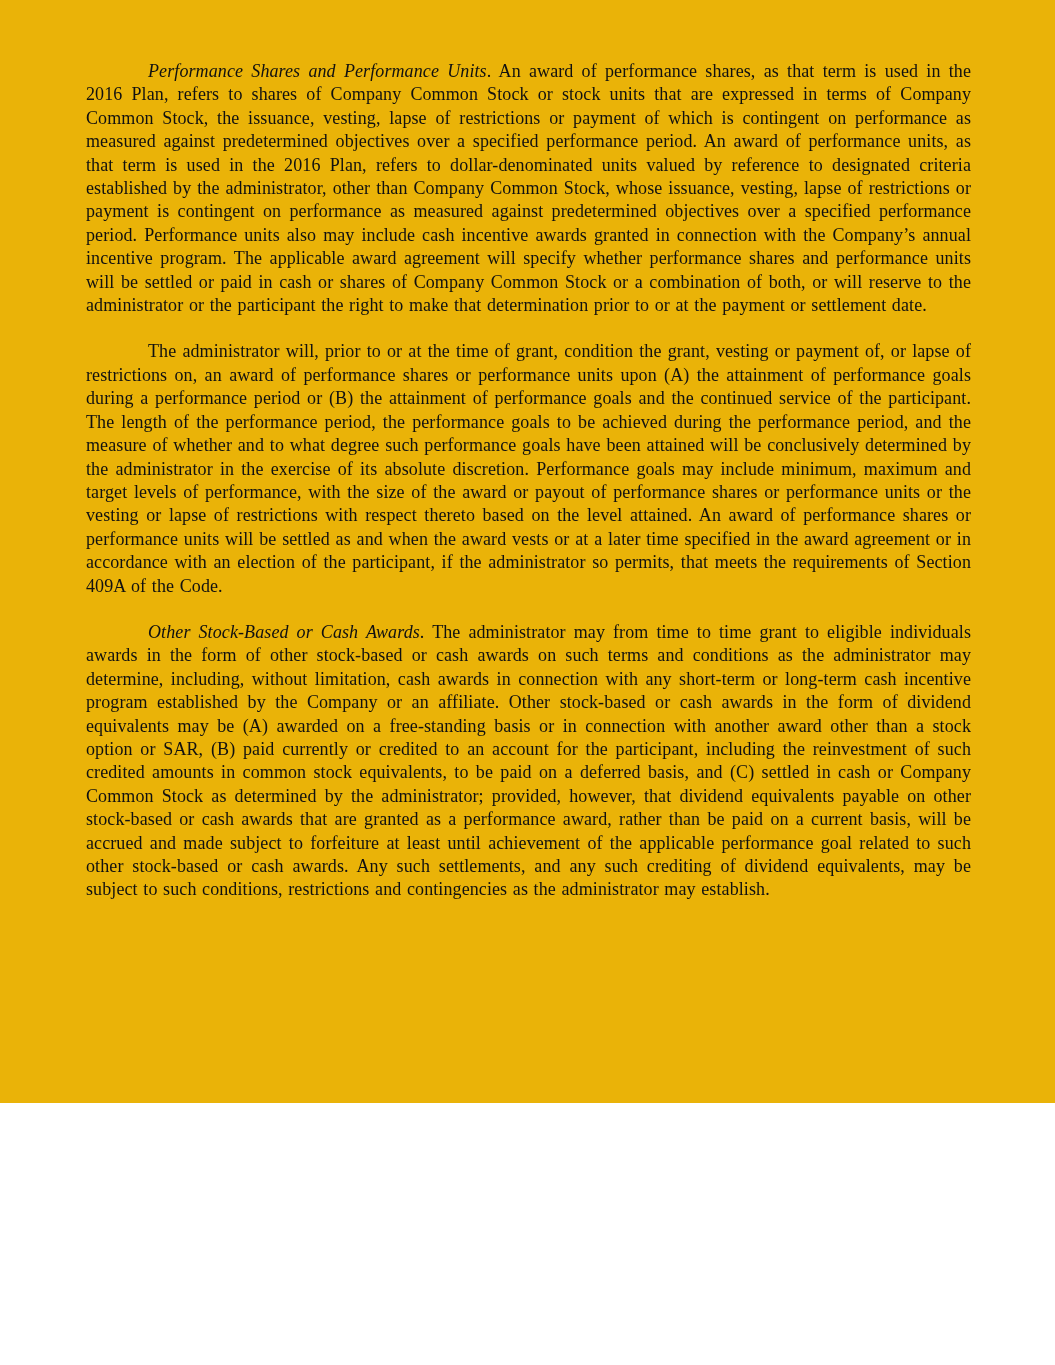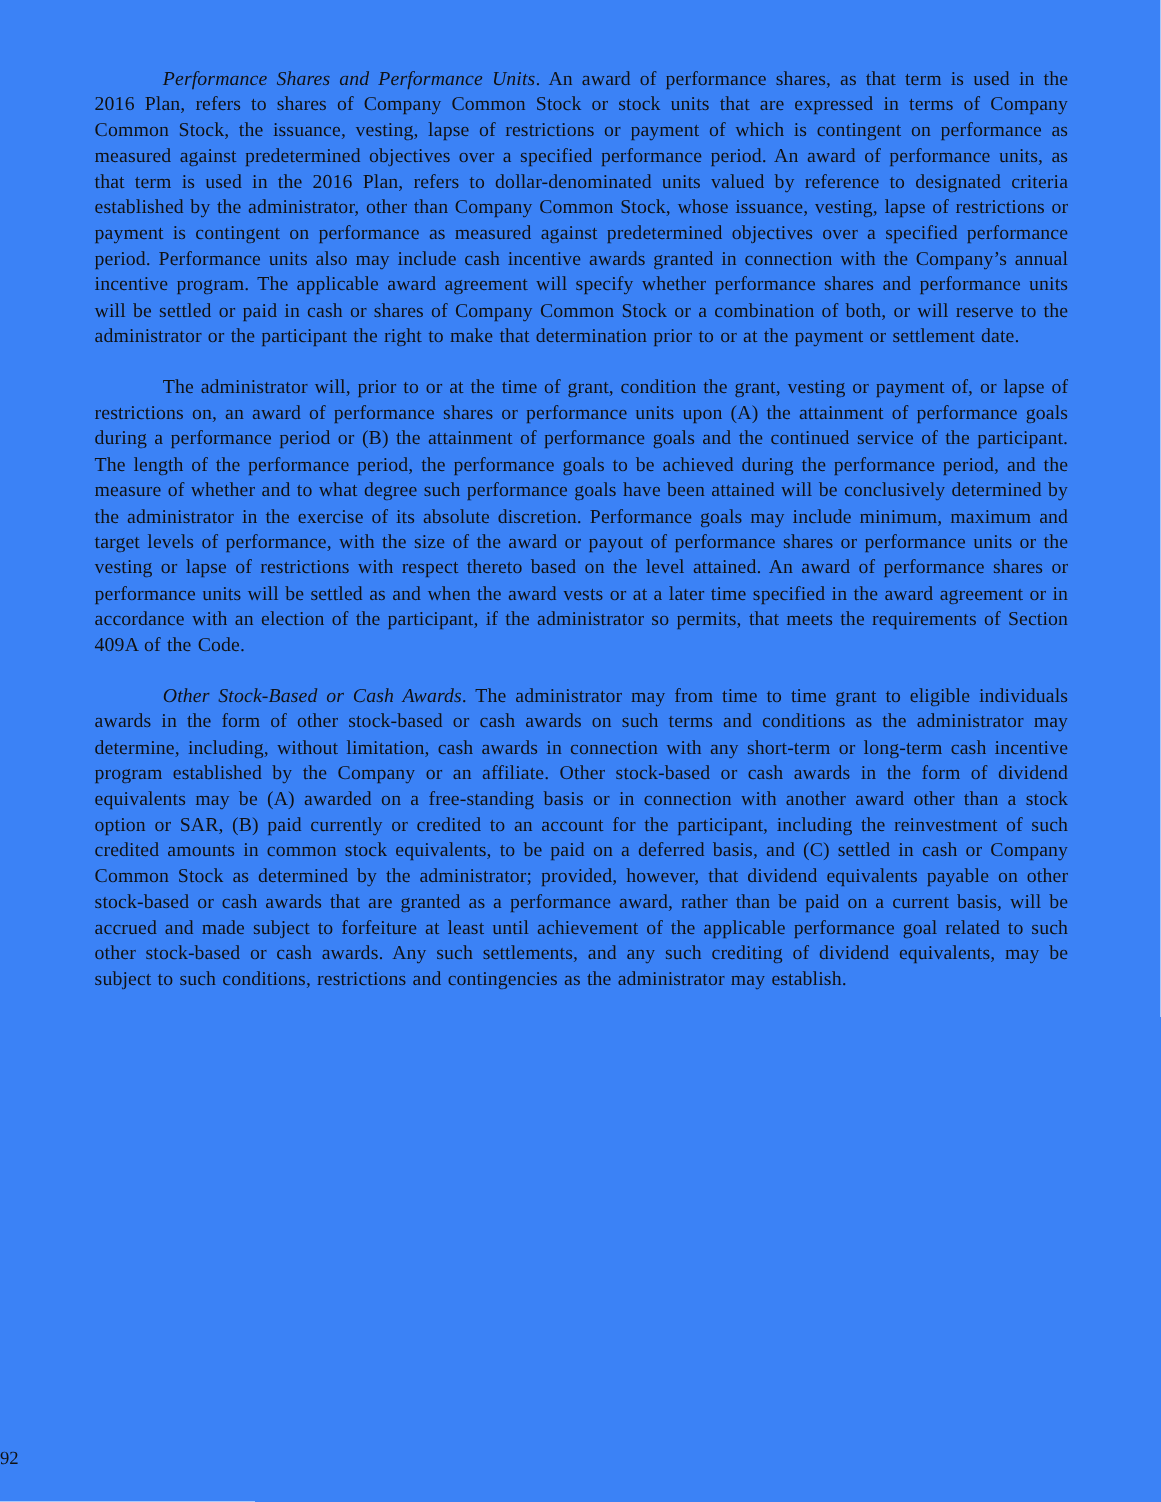--- a/index.html
+++ b/index.html
@@ -3,22 +3,22 @@
 <meta charset="utf-8">
 <style>
   html, body {
     margin: 0;
     padding: 0;
     background: #ffffff;
   }
   .page {
     position: relative;
     width: 1055px;
-    height: 1365px;
-    background: #3b82f6;
+    height: 1103px;
+    background: #eab308;
     font-family: "Liberation Serif", "DejaVu Serif", serif;
     color: #111111;
     overflow: hidden;
   }
   .content {
     position: absolute;
     left: 86px;
     top: 60px;
     width: 885px;
   }

